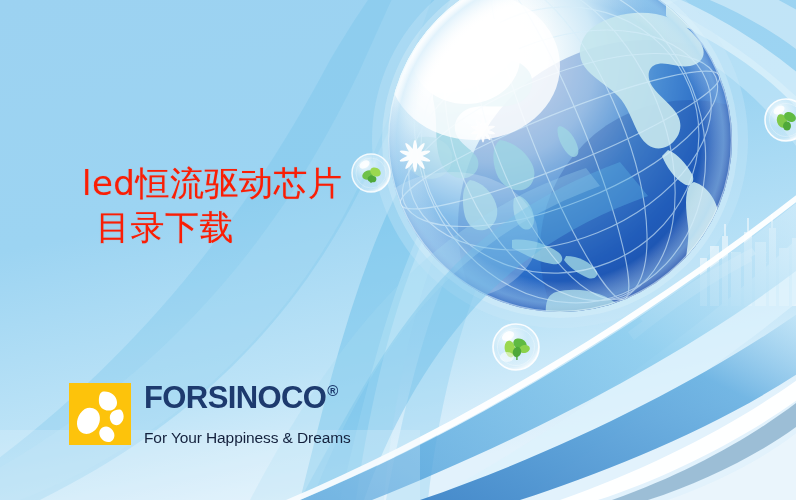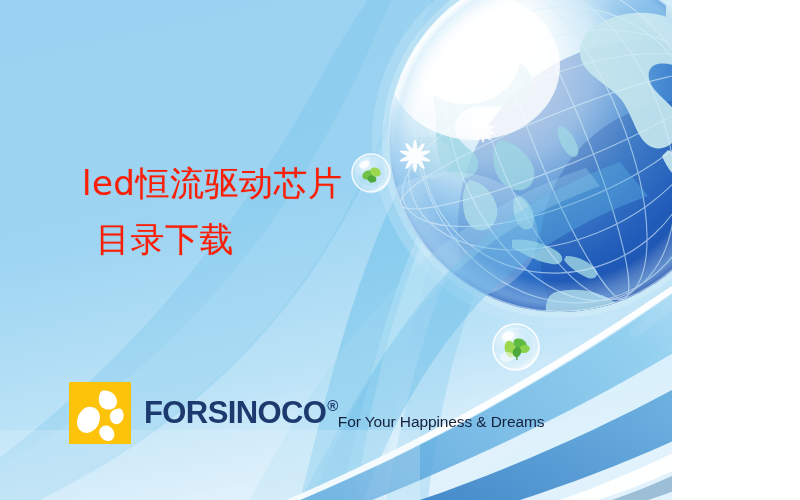--- a/index.html
+++ b/index.html
@@ -1,21 +1,21 @@
 <!DOCTYPE html>
 <html><head>
 <meta charset="utf-8">
 <title>FORSINOCO LED Catalog Cover</title>
 <style>
   html,body{margin:0;padding:0;background:#ffffff;}
   body{font-family:"Liberation Sans","DejaVu Sans",sans-serif;}
 
   #cover{
     position:relative;
-    width:672px;height:500px;
+    width:796px;height:500px;
     overflow:hidden;
     background:linear-gradient(170deg,#9ED2F0 0%,#9BD3F2 38%,#A8DAF4 62%,#C6E6F8 85%,#DCF0FB 100%);
   }
 
   #bg-svg{position:absolute;left:0;top:0;width:800px;height:500px;display:block;}
 
   
   #headline{
     position:absolute;left:82px;top:163px;
     z-index:40;
@@ -25,36 +25,36 @@
   }
   #headline .ln{
     display:block;
     color:#FA1E05;
     font-size:34px;
     font-weight:400;
     font-family:"DejaVu Sans","Liberation Sans",sans-serif;
     letter-spacing:0.5px;
     text-shadow:0 0 1px rgba(250,30,5,.35);
   }
-  #headline .ln2{margin-left:14px;margin-top:16px;}
+  #headline .ln2{margin-left:14px;margin-top:4px;}
 
   
   #logo-lockup{
     position:absolute;left:69px;top:382px;
     z-index:40;
     display:flex;align-items:center;
   }
   #logo-mark{
     width:62px;height:62px;
     background:#FDC30B;
     flex:0 0 auto;
     position:relative;
   }
   #logo-mark svg{display:block;width:62px;height:62px;}
-  #logo-text{margin-left:13px;display:flex;justify-content:center;}
+  #logo-text{margin-left:13px;display:flex;flex-direction:column;justify-content:center;}
   #brand-name{
     font-size:31px;font-weight:bold;
     color:#1D3A6E;
     letter-spacing:-0.6px;
     line-height:1;
     font-family:"Liberation Sans","DejaVu Sans",sans-serif;
     white-space:nowrap;
     display:flex;align-items:flex-start;
   }
   #brand-reg{font-size:15px;line-height:1;margin-top:1px;margin-left:1px;}

